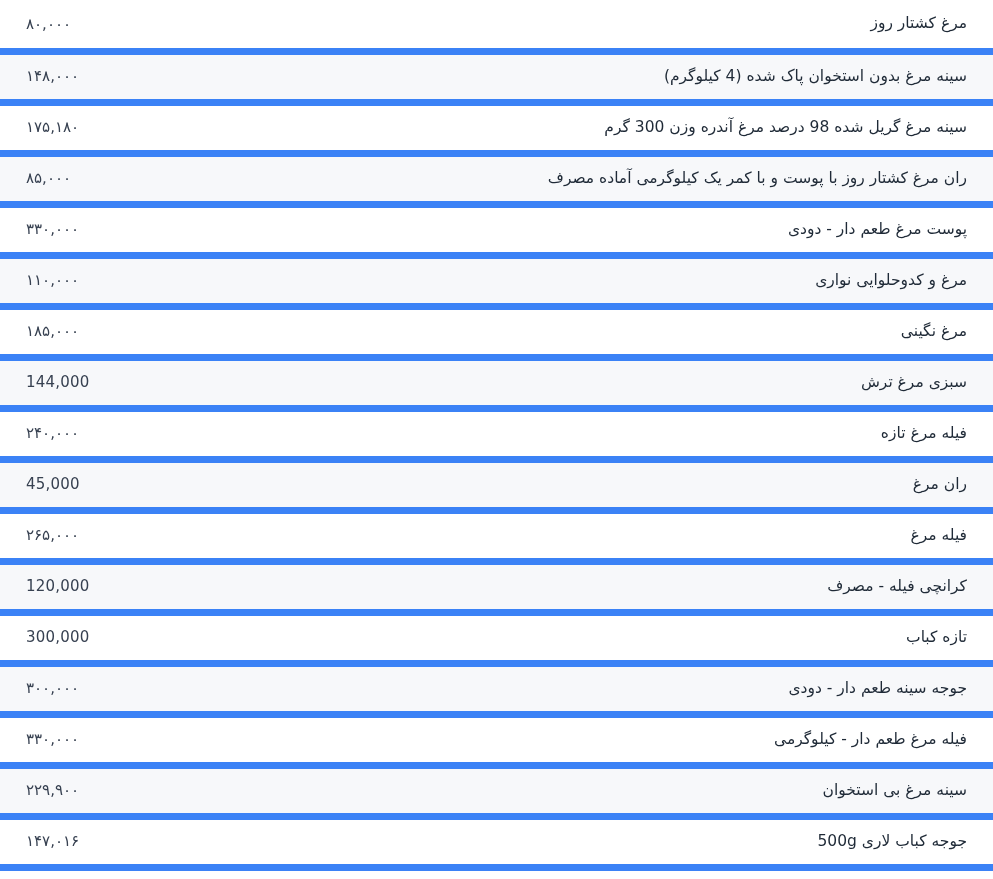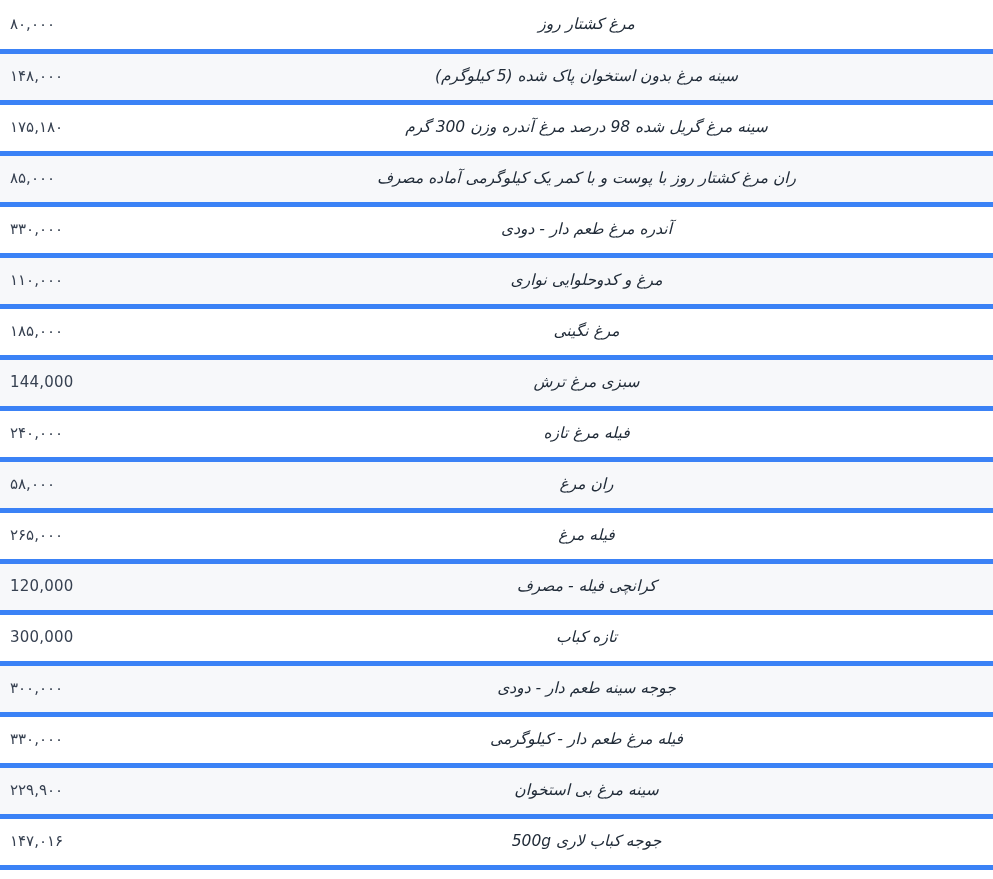--- a/index.html
+++ b/index.html
@@ -21,89 +21,88 @@
   .price-table tr {
     height: 51px;
   }
   .price-table tr.odd {
     background: #ffffff;
   }
   .price-table tr.even {
     background: #f7f8fa;
   }
   .price-table td {
-    padding: 0 10px;
+    padding: 0 26px;
     vertical-align: middle;
-    border-bottom: 5px solid #3b82f6;
+    border-bottom: 7px solid #3b82f6;
     font-size: 15.5px;
     line-height: 1.5;
   }
   td.name-cell {
-    text-align: center;
+    text-align: right;
     direction: rtl;
     color: #1f2a37;
     font-size: 15.5px;
     white-space: nowrap;
     overflow: hidden;
     text-overflow: ellipsis;
-    font-style: italic;
   }
   td.price-cell {
     text-align: left;
     direction: ltr;
     width: 160px;
     color: #374151;
     font-size: 15px;
     letter-spacing: 0.2px;
   }
 </style>
 </head>
 <body>
 
 <table class="price-table">
   <tbody>
       <tr class="odd">
         <td class="name-cell">مرغ کشتار روز</td>
         <td class="price-cell">۸۰,۰۰۰</td>
       </tr>
       <tr class="even">
-        <td class="name-cell">سینه مرغ بدون استخوان پاک شده (5 کیلوگرم)</td>
+        <td class="name-cell">سینه مرغ بدون استخوان پاک شده (4 کیلوگرم)</td>
         <td class="price-cell">۱۴۸,۰۰۰</td>
       </tr>
       <tr class="odd">
         <td class="name-cell">سینه مرغ گریل شده 98 درصد مرغ آندره وزن 300 گرم</td>
         <td class="price-cell">۱۷۵,۱۸۰</td>
       </tr>
       <tr class="even">
         <td class="name-cell">ران مرغ کشتار روز با پوست و با کمر یک کیلوگرمی آماده مصرف</td>
         <td class="price-cell">۸۵,۰۰۰</td>
       </tr>
       <tr class="odd">
-        <td class="name-cell">آندره مرغ طعم دار - دودی</td>
+        <td class="name-cell">پوست مرغ طعم دار - دودی</td>
         <td class="price-cell">۳۳۰,۰۰۰</td>
       </tr>
       <tr class="even">
         <td class="name-cell">مرغ و کدوحلوایی نواری</td>
         <td class="price-cell">۱۱۰,۰۰۰</td>
       </tr>
       <tr class="odd">
         <td class="name-cell">مرغ نگینی</td>
         <td class="price-cell">۱۸۵,۰۰۰</td>
       </tr>
       <tr class="even">
         <td class="name-cell">سبزی مرغ ترش</td>
         <td class="price-cell">144,000</td>
       </tr>
       <tr class="odd">
         <td class="name-cell">فیله مرغ تازه</td>
         <td class="price-cell">۲۴۰,۰۰۰</td>
       </tr>
       <tr class="even">
         <td class="name-cell">ران مرغ</td>
-        <td class="price-cell">۵۸,۰۰۰</td>
+        <td class="price-cell">45,000</td>
       </tr>
       <tr class="odd">
         <td class="name-cell">فیله مرغ</td>
         <td class="price-cell">۲۶۵,۰۰۰</td>
       </tr>
       <tr class="even">
         <td class="name-cell">کرانچی فیله - مصرف</td>
         <td class="price-cell">120,000</td>
       </tr>
       <tr class="odd">

